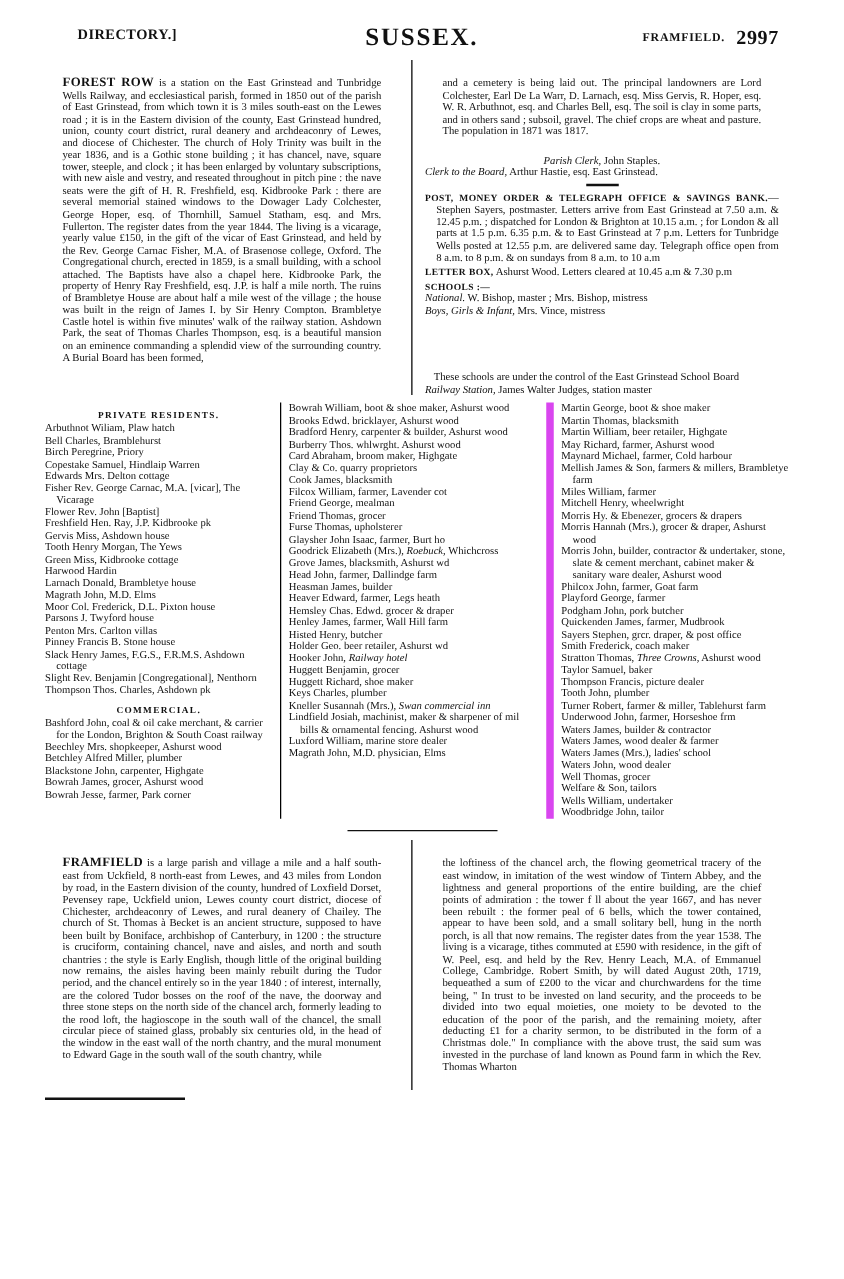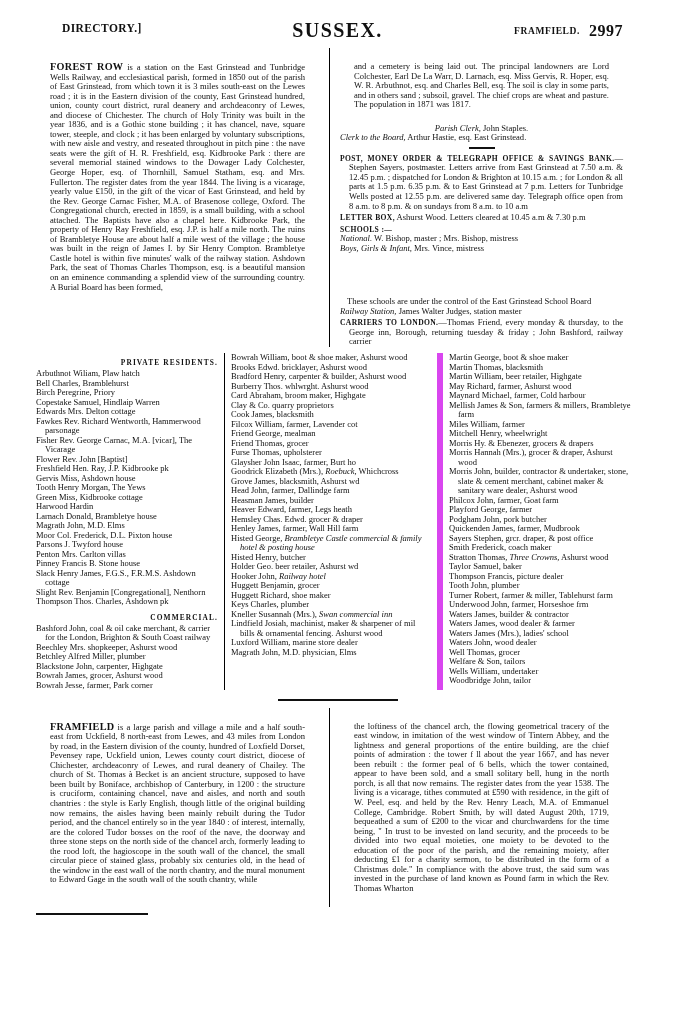--- a/index.html
+++ b/index.html
@@ -37,21 +37,21 @@
 
   .hdr-lead{font-size:7.6px;font-weight:bold;letter-spacing:.35px;text-transform:uppercase;margin-top:48px;}
   .hang{padding-left:9px;text-indent:-9px;}
 
   
   .dir{display:flex;margin-top:6px;}
   .dircol{width:185px;box-sizing:border-box;padding:0 6px;}
   .dircol.c1{width:188px;padding-left:0;}
   .dircol.c2{border-left:1px solid #000;border-right:6px solid #d946ef;width:219px;}
   .dircol.c3{width:188px;padding-right:0;}
-  .listhead{text-align:right;font-size:7.4px;font-weight:bold;letter-spacing:1.1px;text-transform:uppercase;margin:5px 0 2px 0;}
+  .listhead{text-align:center;font-size:7.4px;font-weight:bold;letter-spacing:1.1px;text-transform:uppercase;margin:5px 0 2px 0;}
   .entry{font-size:8.5px;line-height:9.5px;padding-left:9px;text-indent:-9px;}
 
   
   .sect-rule{width:120px;height:1.6px;background:#111;margin:9px auto 7px auto;}
 
   .bottom-block{display:flex;}
   .bot-col{width:283px;}
   .bot-col.left{padding-right:10px;border-right:1px solid #000;}
   .bot-col.right{padding-left:10px;}
   .foot-rule{width:112px;height:1.6px;background:#111;margin:6px 0 0 0;}
@@ -105,37 +105,33 @@
       <div class="body-text hang">
         <span class="i">National.</span><span> W. Bishop, master ; Mrs. Bishop, mistress</span>
       </div>
       <div class="body-text hang">
         <span class="i">Boys, Girls &amp; Infant,</span><span> Mrs. Vince, mistress</span>
       </div>
       <div class="body-text ind">These schools are under the control of the East Grinstead School Board</div>
       <div class="body-text hang">
         <span class="i">Railway Station,</span><span> James Walter Judges, station master</span>
       </div>
-      <div class="body-text hang" style="margin-top:2px;">
-        <span class="hdr-lead">Carriers to London.</span><span>—Thomas Friend, every monday &amp; thursday, to the George inn, Borough, returning tuesday &amp; friday ; John Bashford, railway carrier</span>
-      </div>
     </div>
   </div>
 
   <div class="dir">
 
     <div class="dircol c1">
       <div class="listhead">PRIVATE RESIDENTS.</div>
       <div>
           <div class="entry">Arbuthnot Wiliam, Plaw hatch</div>
           <div class="entry">Bell Charles, Bramblehurst</div>
           <div class="entry">Birch Peregrine, Priory</div>
           <div class="entry">Copestake Samuel, Hindlaip Warren</div>
           <div class="entry">Edwards Mrs. Delton cottage</div>
-          <div class="entry">Fawkes Rev. Richard Wentworth, Hammerwood parsonage</div>
           <div class="entry">Fisher Rev. George Carnac, M.A. [vicar], The Vicarage</div>
           <div class="entry">Flower Rev. John [Baptist]</div>
           <div class="entry">Freshfield Hen. Ray, J.P. Kidbrooke pk</div>
           <div class="entry">Gervis Miss, Ashdown house</div>
           <div class="entry">Tooth Henry Morgan, The Yews</div>
           <div class="entry">Green Miss, Kidbrooke cottage</div>
           <div class="entry">Harwood Hardin</div>
           <div class="entry">Larnach Donald, Brambletye house</div>
           <div class="entry">Magrath John, M.D. Elms</div>
           <div class="entry">Moor Col. Frederick, D.L. Pixton house</div>
@@ -171,21 +167,20 @@
           <div class="entry">Friend Thomas, grocer</div>
           <div class="entry">Furse Thomas, upholsterer</div>
           <div class="entry">Glaysher John Isaac, farmer, Burt ho</div>
           <div class="entry">Goodrick Elizabeth (Mrs.), <i>Roebuck</i>, Whichcross</div>
           <div class="entry">Grove James, blacksmith, Ashurst wd</div>
           <div class="entry">Head John, farmer, Dallindge farm</div>
           <div class="entry">Heasman James, builder</div>
           <div class="entry">Heaver Edward, farmer, Legs heath</div>
           <div class="entry">Hemsley Chas. Edwd. grocer &amp; draper</div>
           <div class="entry">Henley James, farmer, Wall Hill farm</div>
-          <div class="entry">Histed George, <i>Brambletye Castle commercial &amp; family hotel &amp; posting house</i></div>
           <div class="entry">Histed Henry, butcher</div>
           <div class="entry">Holder Geo. beer retailer, Ashurst wd</div>
           <div class="entry">Hooker John, <i>Railway hotel</i></div>
           <div class="entry">Huggett Benjamin, grocer</div>
           <div class="entry">Huggett Richard, shoe maker</div>
           <div class="entry">Keys Charles, plumber</div>
           <div class="entry">Kneller Susannah (Mrs.), <i>Swan commercial inn</i></div>
           <div class="entry">Lindfield Josiah, machinist, maker &amp; sharpener of mil bills &amp; ornamental fencing. Ashurst wood</div>
           <div class="entry">Luxford William, marine store dealer</div>
           <div class="entry">Magrath John, M.D. physician, Elms</div>

